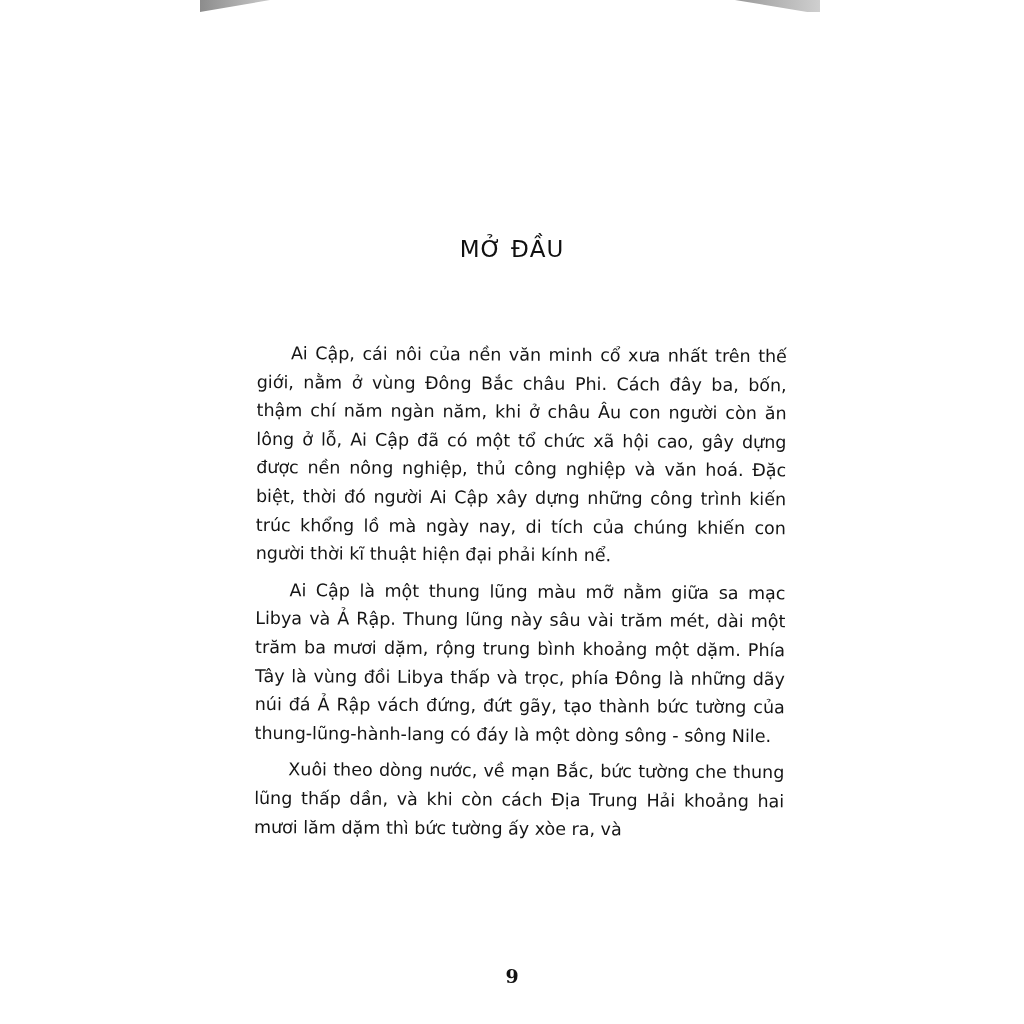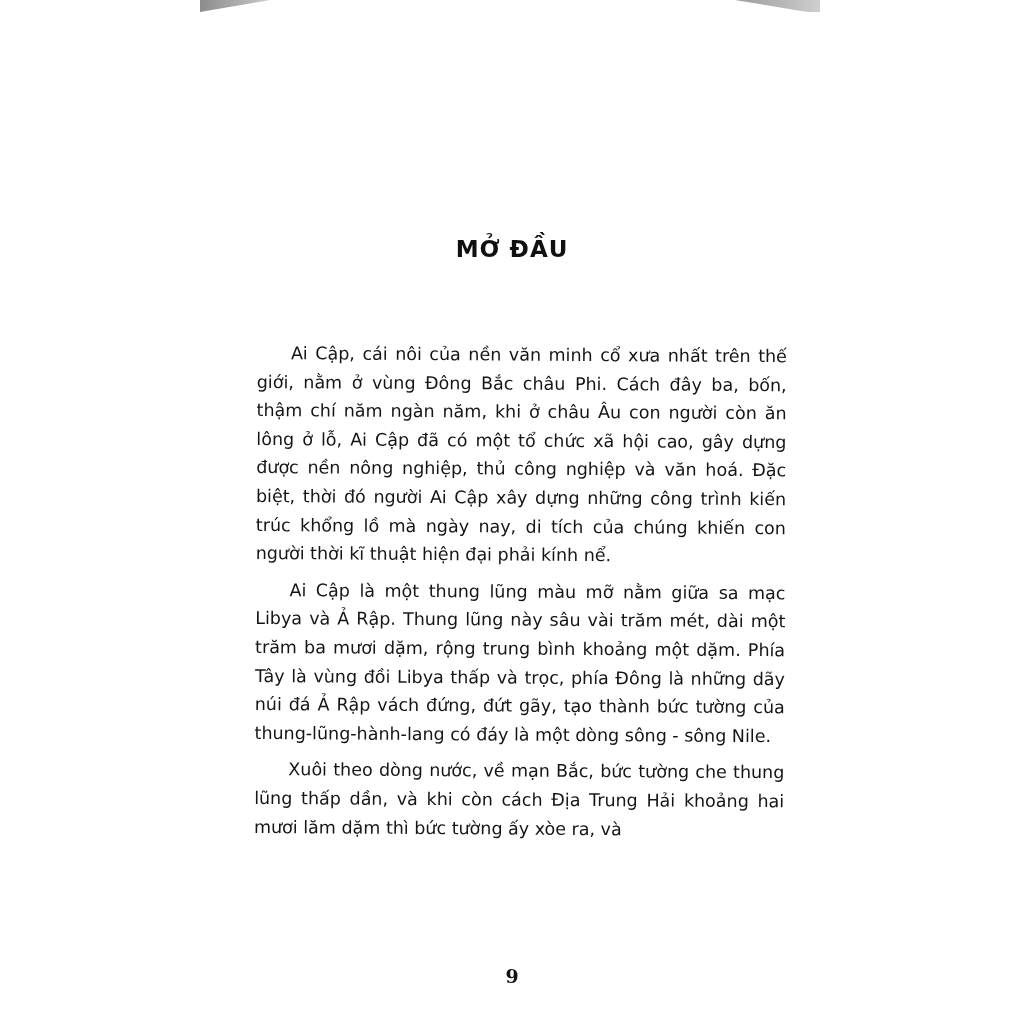--- a/index.html
+++ b/index.html
@@ -37,21 +37,21 @@
       background: linear-gradient(to right, #9a9a9a, #cfcfcf);
       clip-path: polygon(0 0, 100% 0, 100% 100%, 85% 100%);
     }
     .chapter-title {
       position: absolute;
       top: 236px;
       left: 0;
       width: 1024px;
       text-align: center;
       font-size: 23px;
-      font-weight: bold;
+      font-weight: normal;
       letter-spacing: 1px;
       color: #101010;
     }
     .body-text {
       position: absolute;
       top: 339px;
       left: 257px;
       width: 530px;
       font-size: 17.5px;
       line-height: 28.6px;

